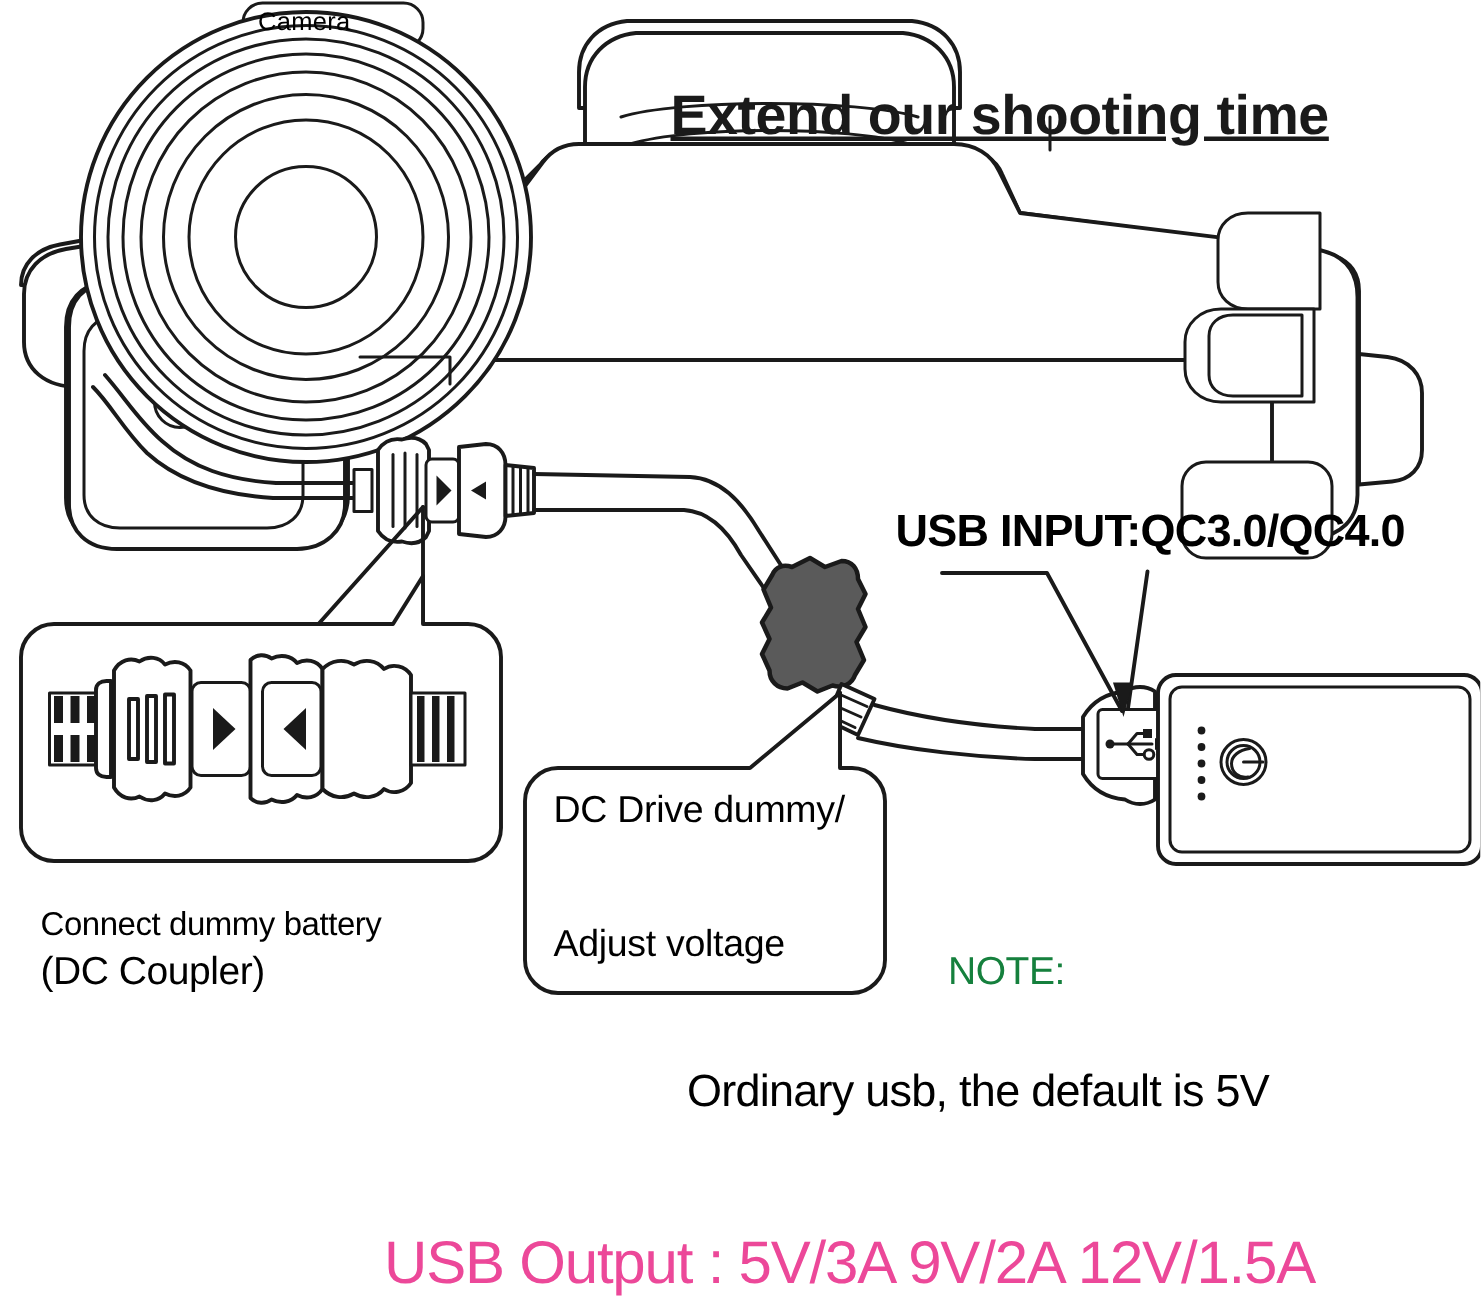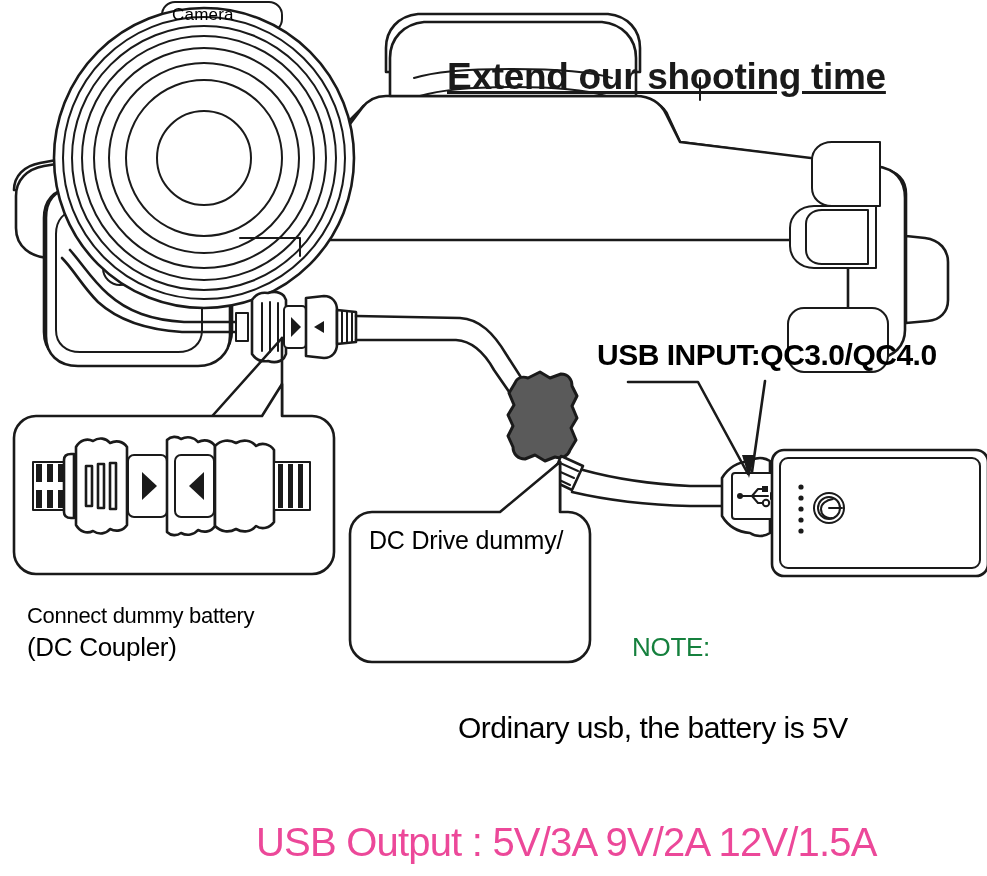--- a/index.html
+++ b/index.html
@@ -522,21 +522,22 @@
     </g>
   </svg>
 
   <div class="txt title">Extend our shooting time</div>
 
   <div class="txt camera-label">Camera</div>
 
   <div class="txt usb-input">USB INPUT:QC3.0/QC4.0</div>
 
   <div class="txt callout-line cb1">DC Drive dummy/</div>
+  <div class="txt callout-line cb3">Adjust voltage</div>
 
   <div class="txt dummy1">Connect dummy battery</div>
   <div class="txt dummy2">(DC Coupler)</div>
 
   <div class="txt note">NOTE:</div>
-  <div class="txt note-l1">Ordinary usb, the battery is 5V</div>
+  <div class="txt note-l1">Ordinary usb, the default is 5V</div>
   <div class="txt out">USB Output : 5V/3A 9V/2A 12V/1.5A</div>
 
 </div>
 
 </body></html>

